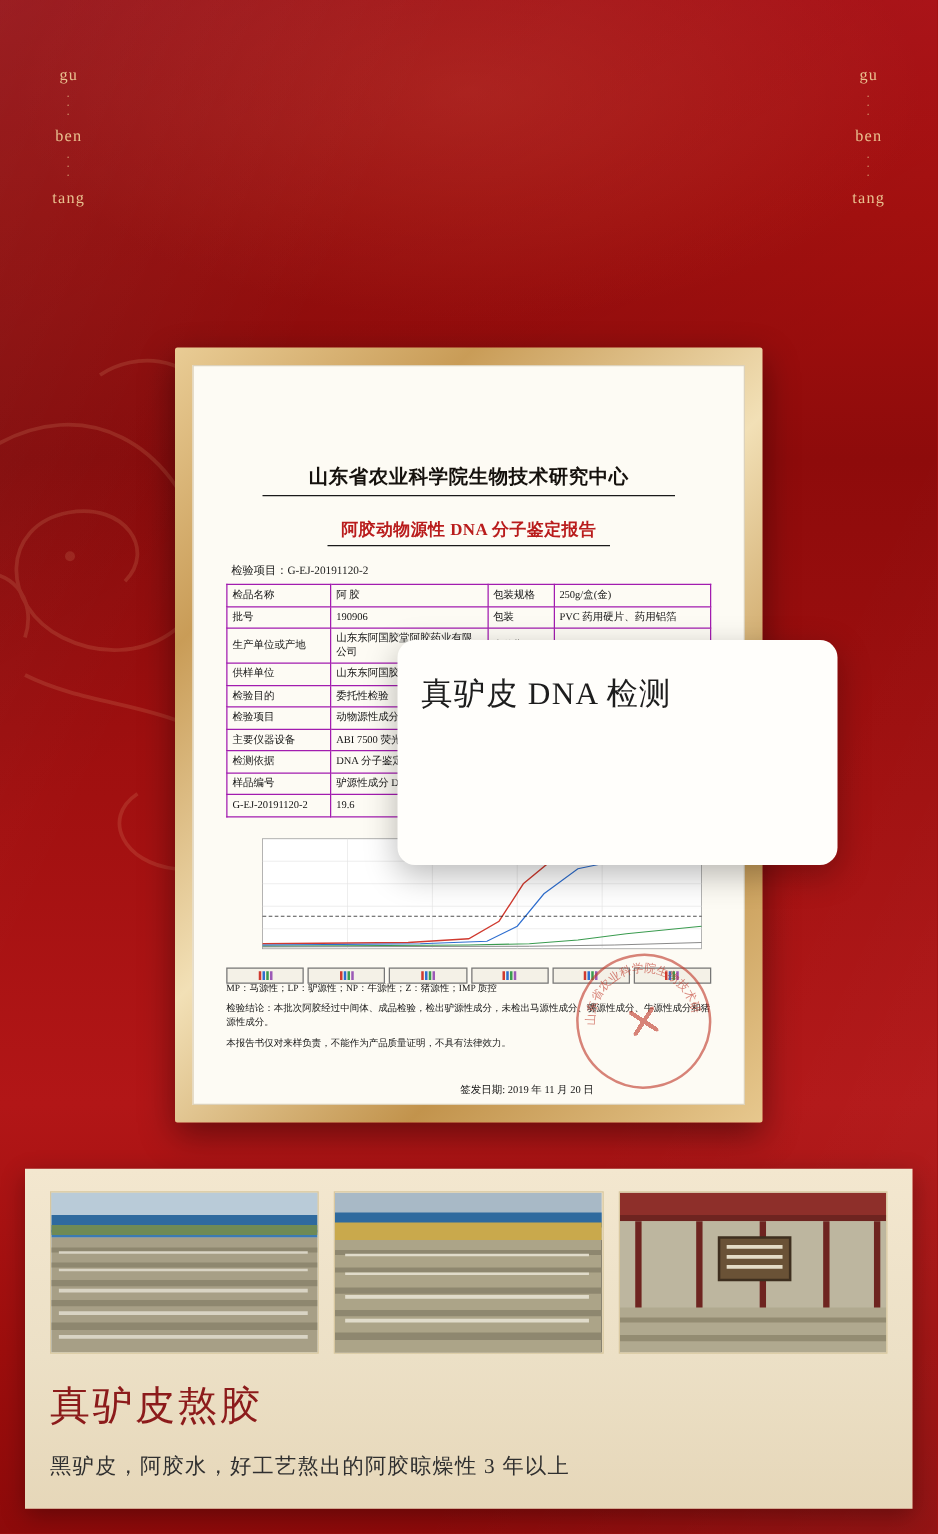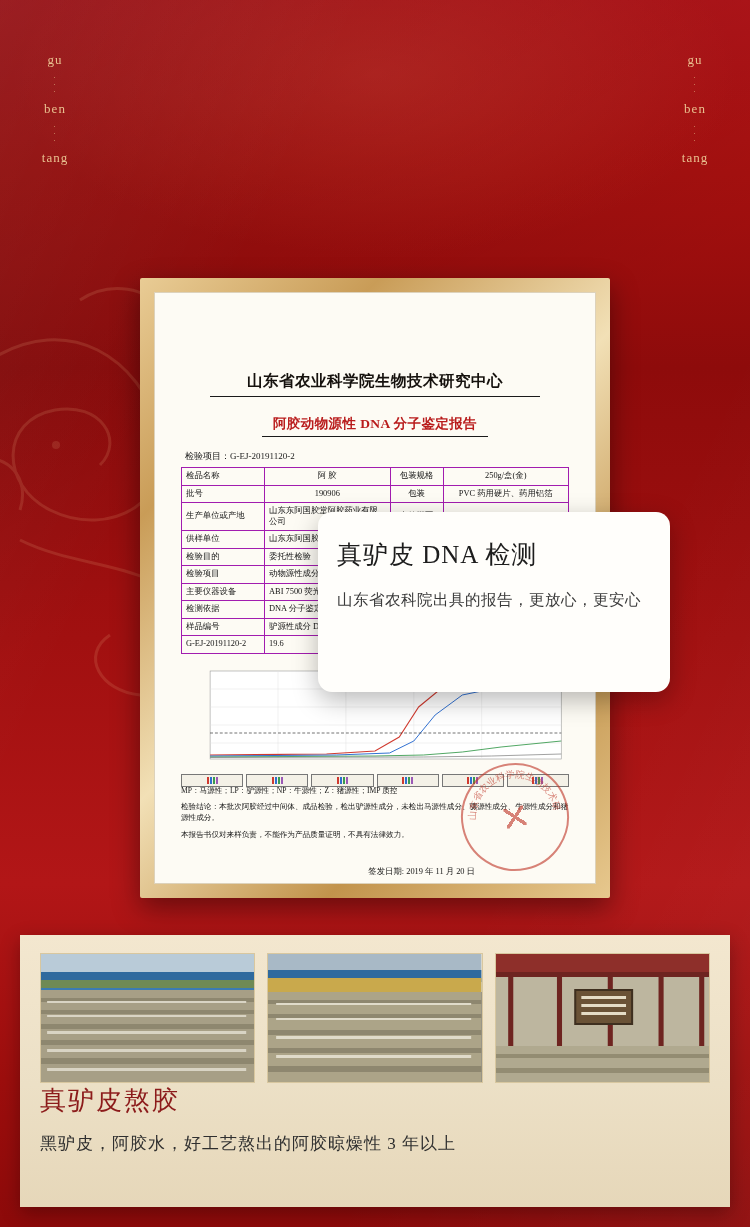--- a/index.html
+++ b/index.html
@@ -102,21 +102,21 @@
   table.cert{
     width:100%;border-collapse:collapse;font-size:8.4px;color:#141414;
     table-layout:fixed;
   }
   table.cert td{
     border:1px solid #a21caf;padding:3px 4px;line-height:1.25;
     vertical-align:middle;
   }
   td.lbl{width:74px;background:#fdfbf4;}
   td.lbl2{width:44px;}
-  td.ctr{text-align:center;}
+  td.ctr{text-align:left;}
   .chart-area{
     margin-top:6px;height:120px;position:relative;
     border:0px solid #ccc;
   }
   .chart-area .cap{
     text-align:center;font-size:6.5px;color:#555;
   }
   .chart-svg{width:100%;height:104px;display:block;}
   .legend-bar{
     margin-top:3px;display:flex;gap:3px;justify-content:space-between;
@@ -179,21 +179,21 @@
     background:linear-gradient(180deg,#f3e7cf 0%,#ece0c6 55%,#e6d7b9 100%);
     box-shadow:0 6px 18px rgba(0,0,0,.3);
     padding:18px 20px;box-sizing:border-box;
   }
   .photo-row{display:flex;gap:12px;}
   .photo{
     flex:1;height:128px;border:1px solid #d8c79f;position:relative;overflow:hidden;
   }
   .photo svg{position:absolute;inset:0;width:100%;height:100%;}
   .b-title{
-    font-size:26px;color:#8c1b1b;letter-spacing:2px;
+    margin-top:20px;font-size:32px;color:#8c1b1b;letter-spacing:2px;
     font-family:Liberation Sans, sans-serif;
   }
   .b-sub{
     margin-top:14px;font-size:17px;color:#2f2f2f;letter-spacing:1px;
   }
 </style>
 </head>
 <body>
 
 <div class="page">
@@ -376,21 +376,20 @@
           <text font-size="9" fill="#c0392b">
             <textPath href="#arc" startOffset="4%">山东省农业科学院生物技术研究中心</textPath>
           </text>
         </svg>
       </div>
     </div>
   </div>
 
   <div class="callout">
     <h3>真驴皮 DNA 检测</h3>
-    <p>山东省农科院出具的报告，更放心，更安心</p>
   </div>
 
   <div class="bottom-panel">
     <div class="photo-row">
       <div class="photo">
         <svg viewBox="0 0 210 128" preserveAspectRatio="none">
           <rect width="210" height="128" fill="#9fb5c4"></rect>
           <rect y="0" width="210" height="26" fill="#b9cbd8"></rect>
           <rect y="18" width="210" height="14" fill="#2f6a9e"></rect>
           <rect y="30" width="210" height="6" fill="#3b7bb3"></rect>

